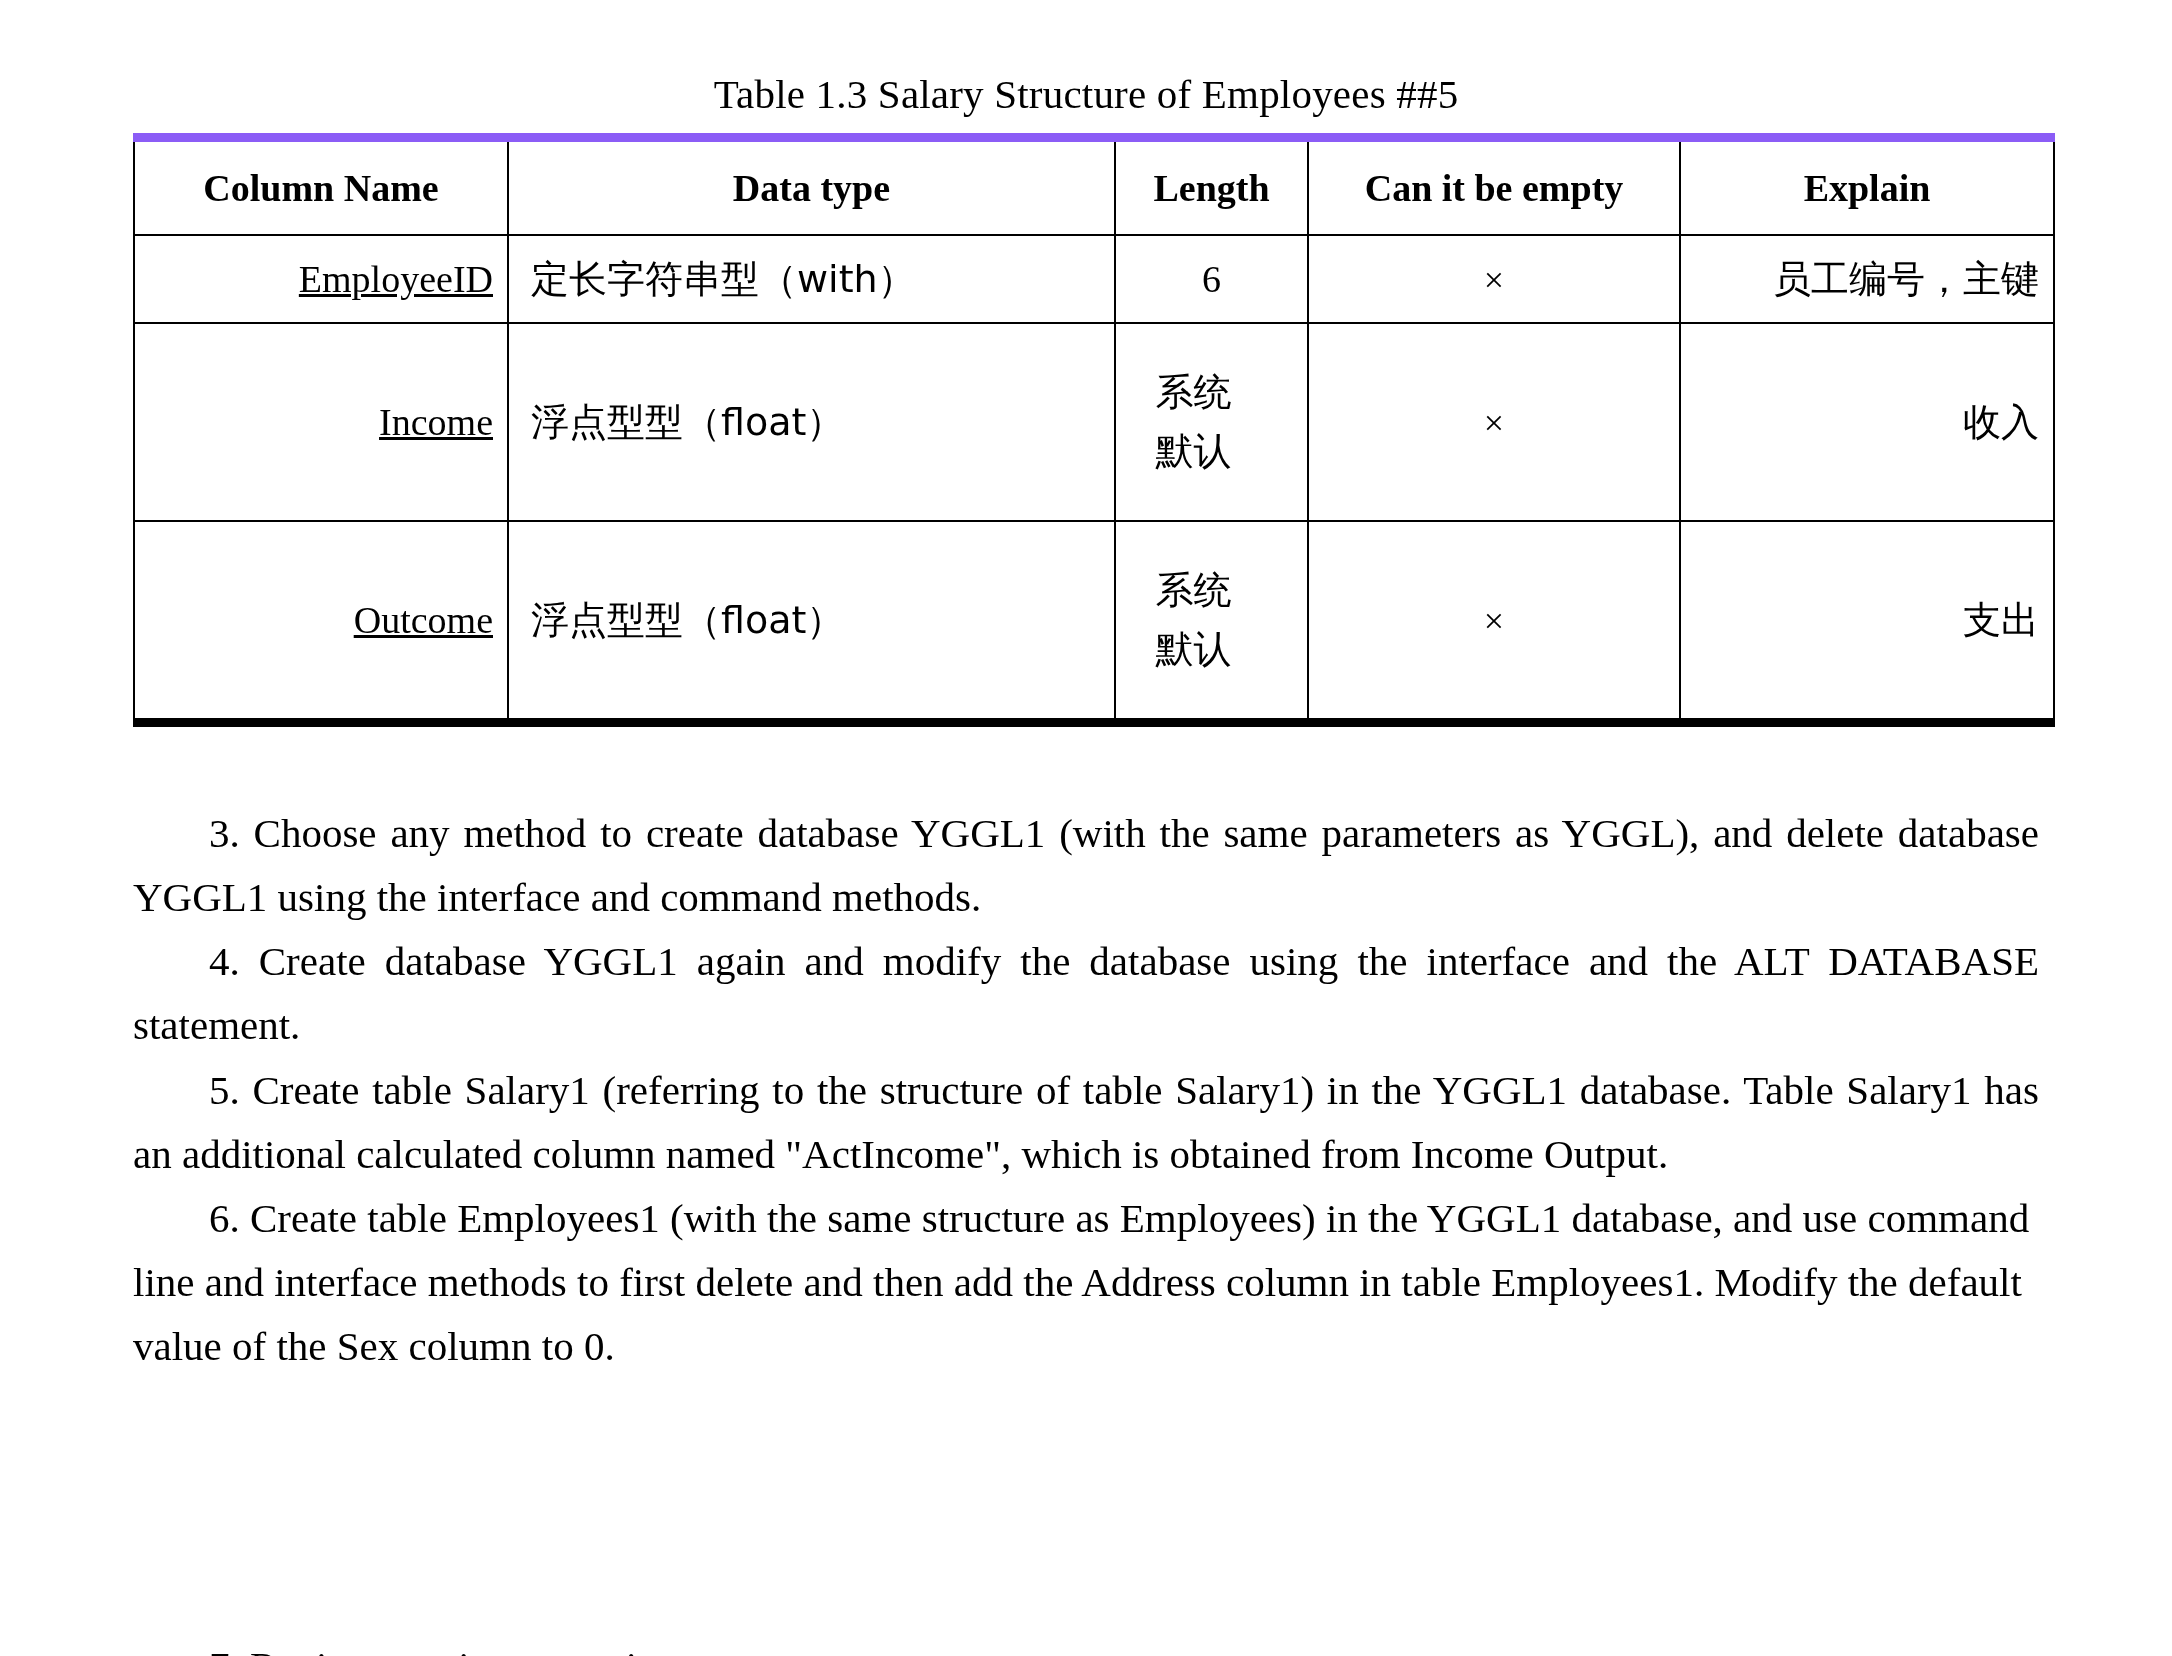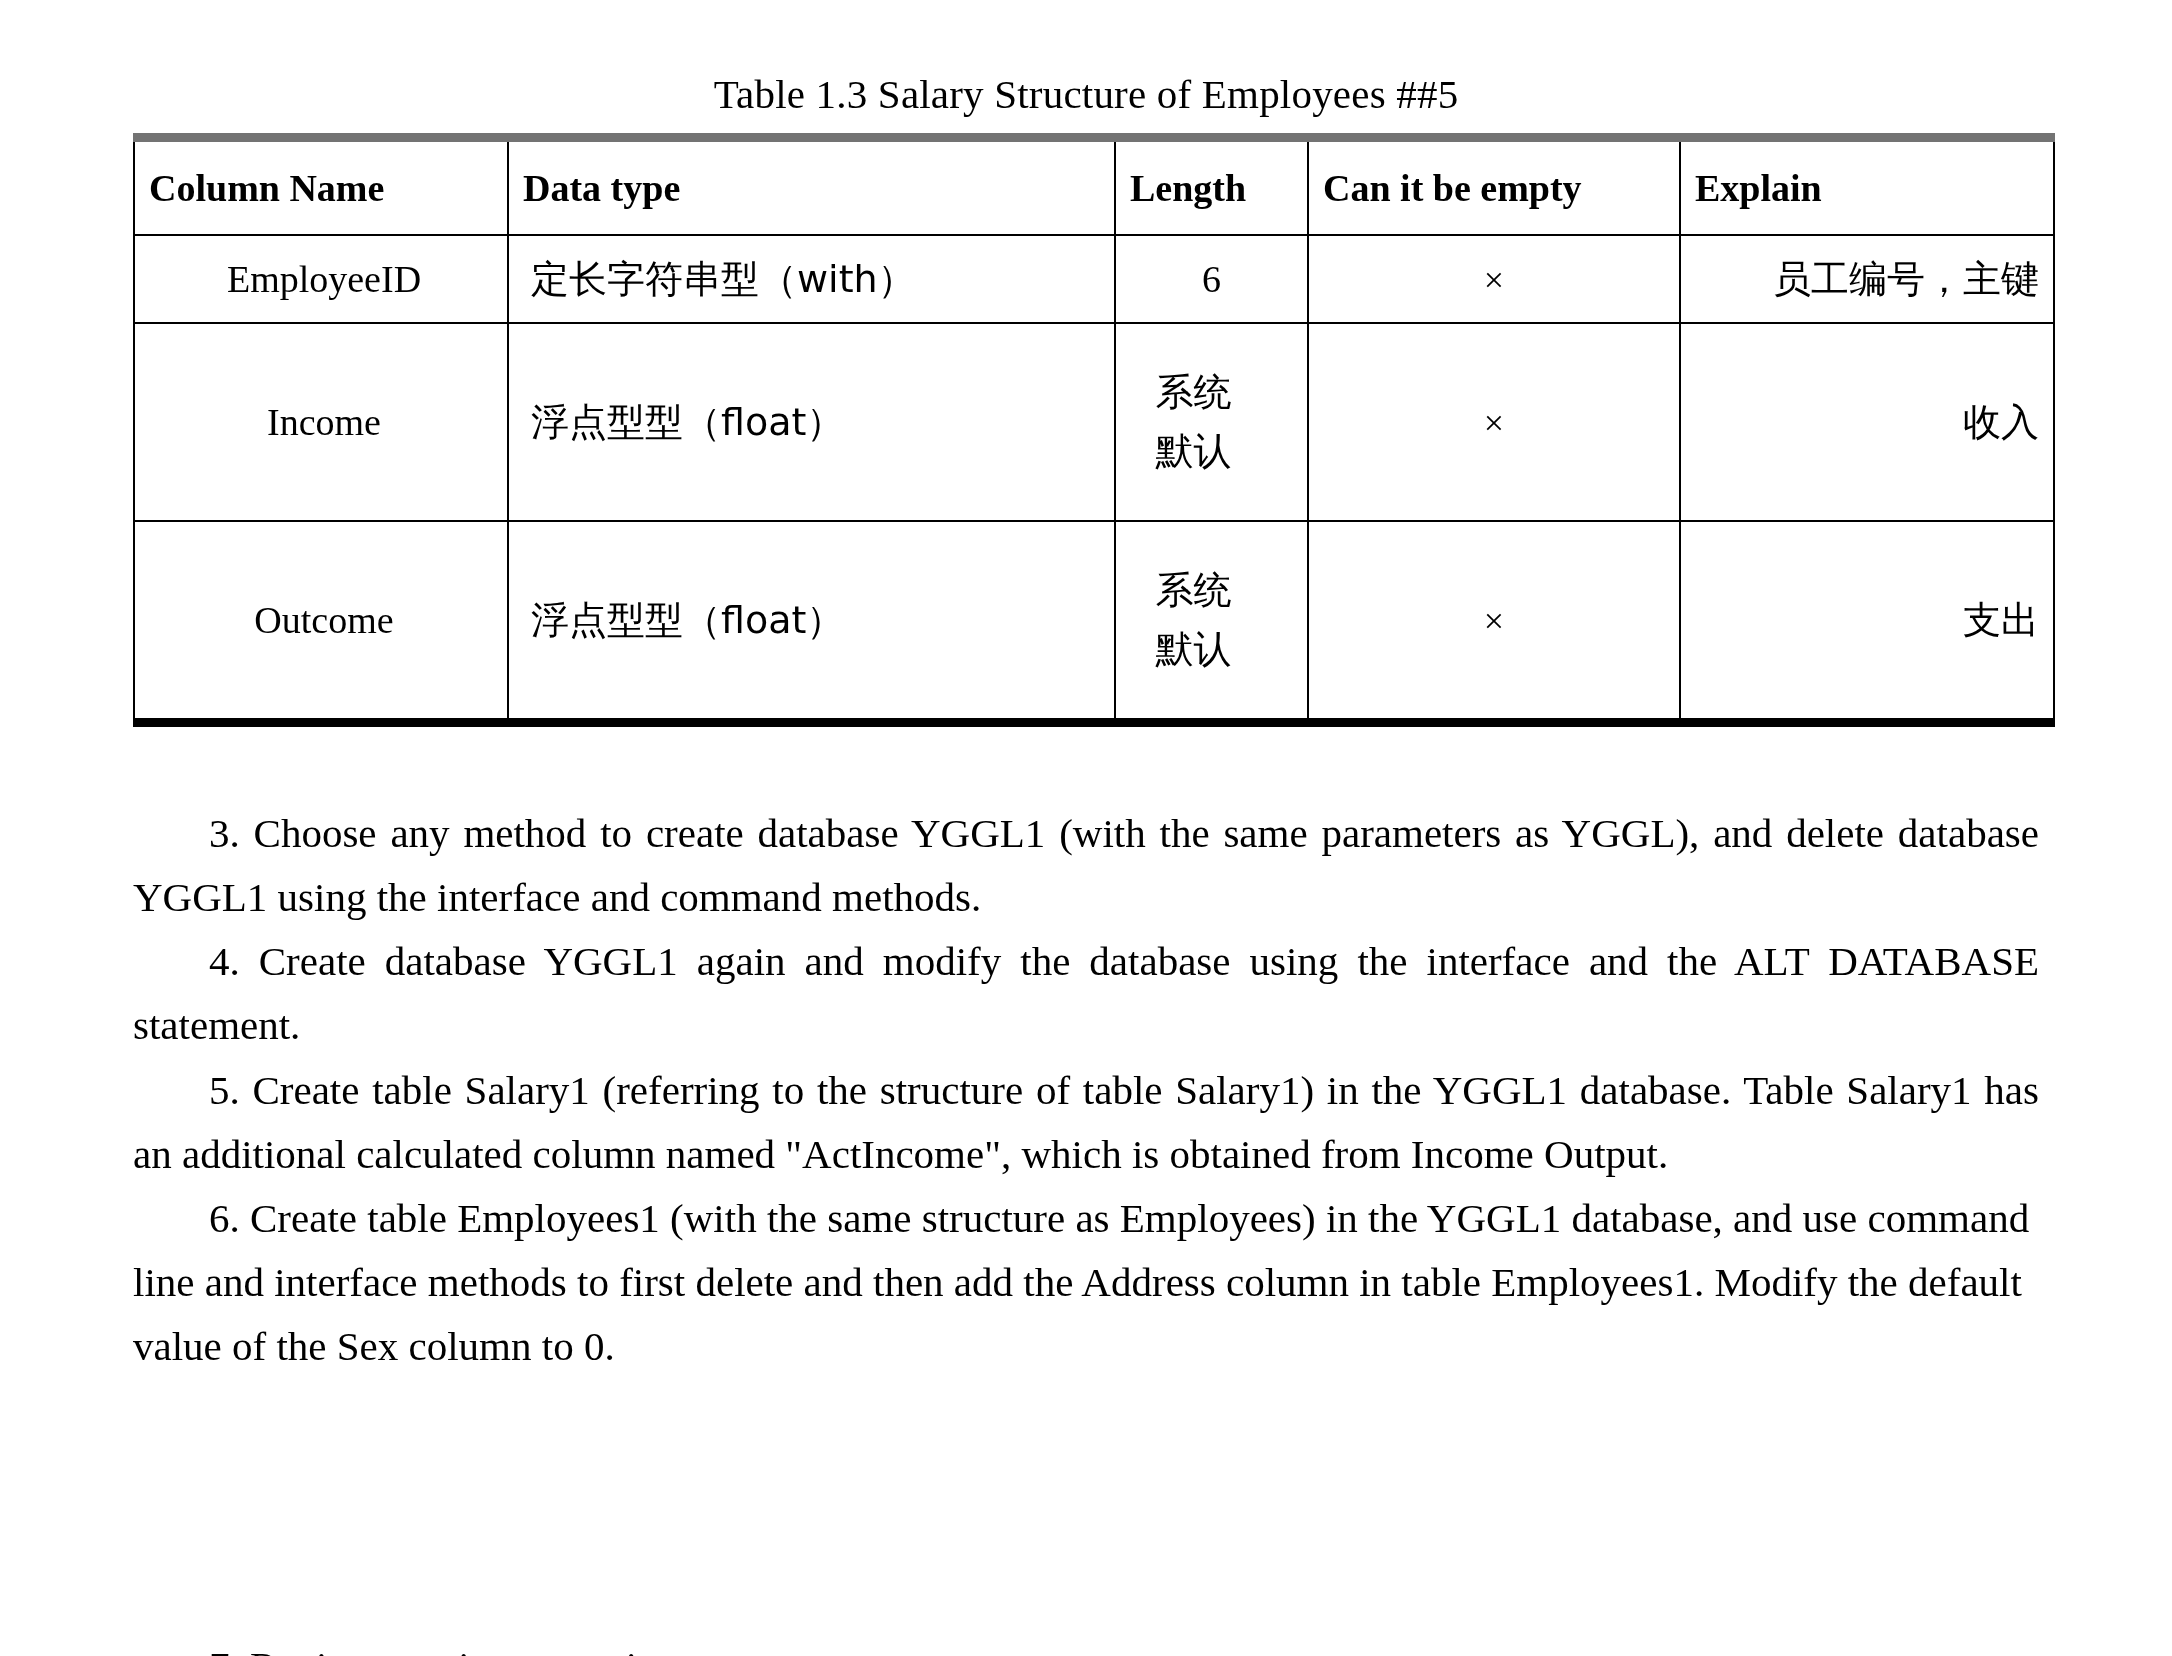--- a/index.html
+++ b/index.html
@@ -50,30 +50,30 @@
   .struct-table td {
     border-left: 2px solid #000;
     border-right: 2px solid #000;
     border-top: 2px solid #000;
     border-bottom: 2px solid #000;
     padding: 0 14px;
     font-size: 38px;
     vertical-align: middle;
   }
   .struct-table tr.head-row th {
-    border-top: 9px solid #737373;
+    border-top: 9px solid #8b5cf6;
     font-weight: bold;
-    text-align: left;
+    text-align: center;
     height: 92px;
     font-size: 38px;
   }
   .struct-table tr.last-row td {
     border-bottom: 9px solid #000;
   }
-  .struct-table td.cell-name    { text-align: center;   padding-left: 20px; }
+  .struct-table td.cell-name    { text-align: right;   padding-left: 20px; text-decoration: underline; }
   .struct-table td.cell-type    { text-align: left;   padding-left: 22px; }
   .struct-table td.cell-length  { text-align: center; }
   .struct-table td.cell-empty   { text-align: center; }
   .struct-table td.cell-explain { text-align: right;   padding-left: 7px; }
 
   .row-short td { height: 86px; }
   .row-tall  td { height: 196px; }
 
   .cjk { font-family: "DejaVu Sans", "Liberation Sans", sans-serif; }
   .length-wrap {

